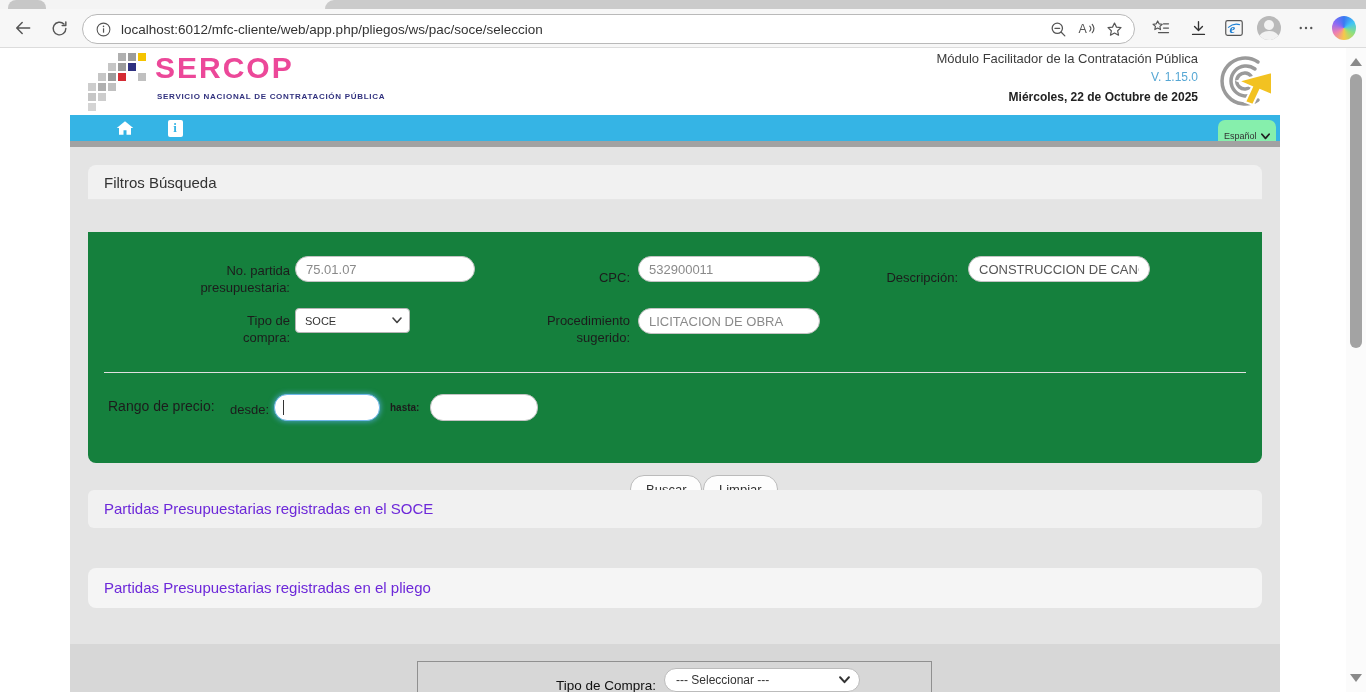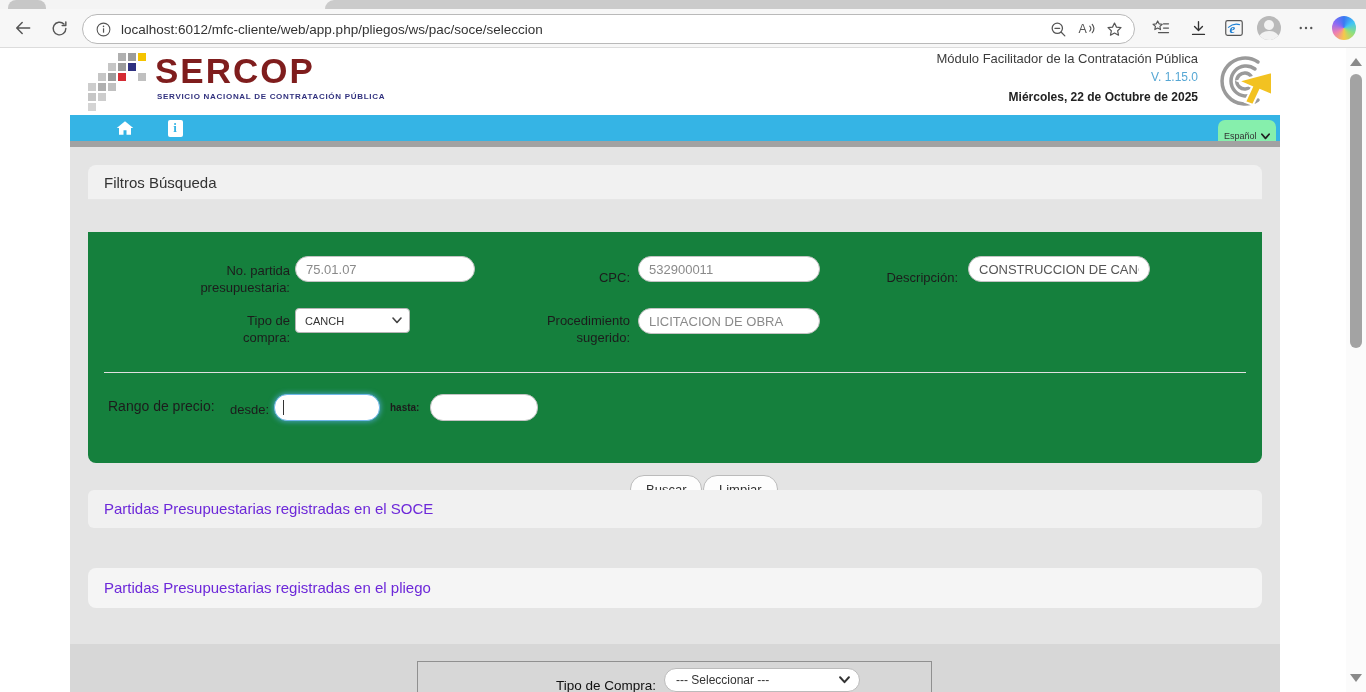--- a/index.html
+++ b/index.html
@@ -36,21 +36,21 @@
   .sb-arrow { position:absolute; left:4px; width:0; height:0; border-left:6px solid transparent; border-right:6px solid transparent; cursor:pointer; }
   #sb-up { top:10px; border-bottom:8px solid #8a8a8a; }
   #sb-down { bottom:10px; border-top:8px solid #8a8a8a; }
   #sb-thumb { position:absolute; left:4px; top:26px; width:12px; height:274px; background:#a3a3a3; border-radius:6px; cursor:pointer; }
 
   
   #page { position:absolute; left:70px; top:0; width:1210px; height:644px; background:#fff; }
 
   
   #site-header { position:absolute; left:0; top:0; width:1210px; height:67px; background:#fff; }
-  #brand-text { position:absolute; left:85px; top:3px; font-size:35px; font-weight:bold; color:#7f1d1d; letter-spacing:2px; }
+  #brand-text { position:absolute; left:85px; top:3px; font-size:30px; font-weight:bold; color:#ec4899; letter-spacing:2px; }
   #brand-tagline { position:absolute; left:87px; top:44px; font-size:8px; font-weight:bold; color:#31317e; letter-spacing:0.7px; }
   #header-right { position:absolute; right:82px; top:3px; text-align:right; }
   #module-title { font-size:13px; color:#3c3c3c; }
   #version-label { font-size:12px; color:#56a7d4; margin-top:4px; }
   #date-label { font-size:12px; font-weight:600; color:#222; margin-top:6px; }
   #swoosh { position:absolute; right:0px; top:2px; }
 
   
   #navbar { position:absolute; left:0; top:67px; width:1210px; height:26px; background:#35b4e5; }
   .nav-btn { position:absolute; top:2px; width:26px; height:22px; display:flex; align-items:center; justify-content:center; cursor:pointer; }
@@ -264,21 +264,21 @@
         <input class="frm-input val-gray" id="inp-partida" value="75.01.07" style="">
 
         <div class="frm-label" id="lbl-cpc">CPC:</div>
         <input class="frm-input val-gray" id="inp-cpc" value="532900011" style="">
 
         <div class="frm-label" id="lbl-desc">Descripción:</div>
         <input class="frm-input val-dark" id="inp-desc" value="CONSTRUCCION DE CANCH" style="">
 
         <div class="frm-label" id="lbl-tipo">Tipo de compra:</div>
         <div id="sel-tipo">
-          <span class="sel-text">CANCH</span>
+          <span class="sel-text">SOCE</span>
           <svg width="10" height="7" viewBox="0 0 10 7">
               <path d="M1 1l4 4.5L9 1" stroke="#444" stroke-width="1.6" fill="none" stroke-linecap="round" stroke-linejoin="round"></path>
             </svg>
         </div>
 
         <div class="frm-label" id="lbl-proc">Procedimiento sugerido:</div>
         <input class="frm-input val-gray" id="inp-proc" value="LICITACION DE OBRA" style="">
 
         <div id="frm-divider"></div>
 

